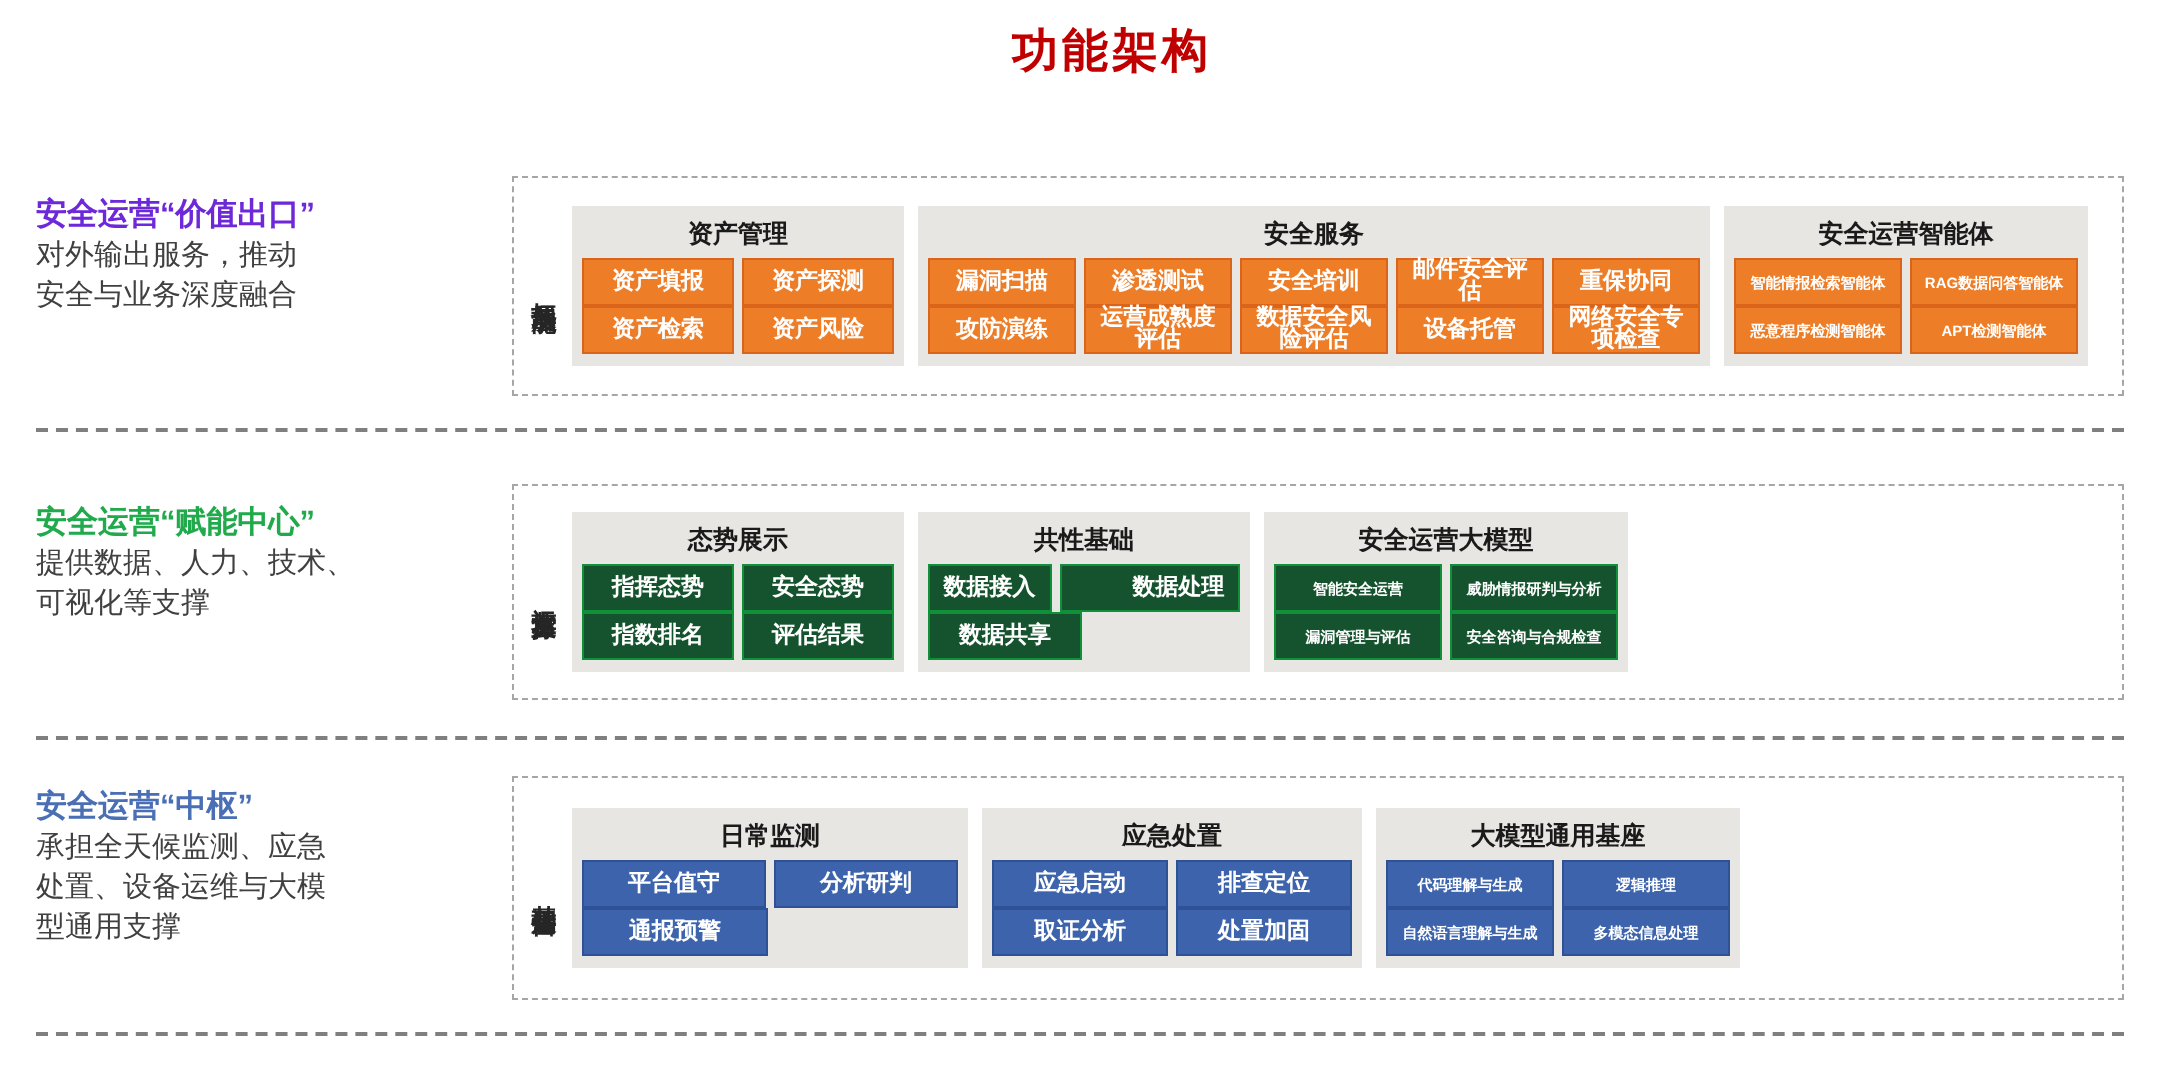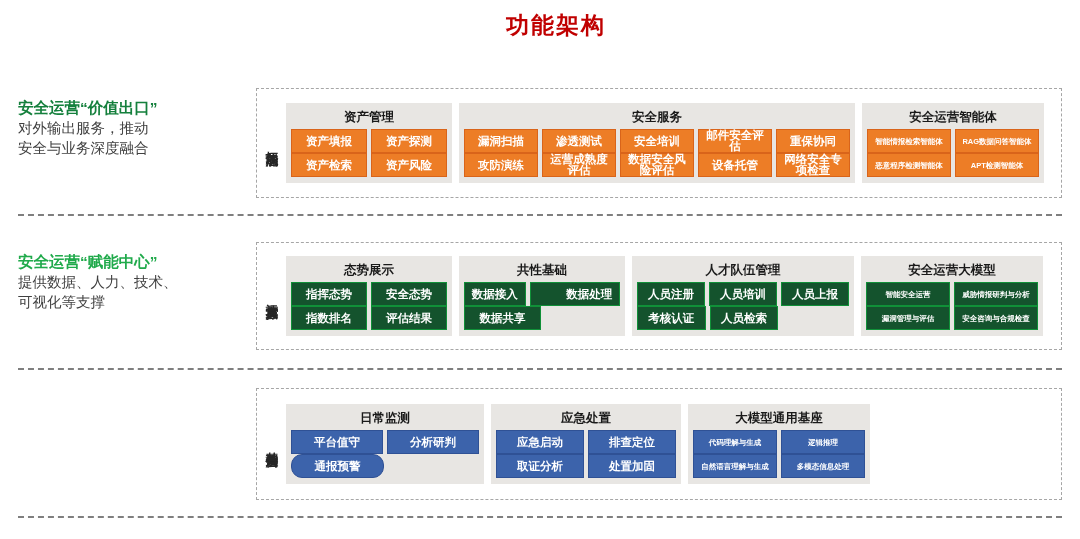--- a/index.html
+++ b/index.html
@@ -78,21 +78,21 @@
     padding: 2px 3px;
     height: 24px;
   }
   .cell.spacer { background: transparent !important; border: none !important; }
 
   
   .orange .cell { background: #ed7d26; border: 1px solid #d9641a; }
   .green  .cell { background: #14532d; border: 1px solid #109038; }
   .blue   .cell { background: #3c63ab; border: 1px solid #2f5195; }
 
-  .orange .side-title { color: #15803d; }
+  .orange .side-title { color: #6d28d9; }
   .green  .side-title { color: #20aa4b; }
   .blue   .side-title { color: #4a6fb5; }
 
   .sep {
     position: absolute; left: 18px; right: 18px;
     border-top: 2px dashed #7f7f7f;
     height: 0;
   }
 
   .t-md { font-size: 11.5px; }
@@ -194,66 +194,57 @@
                   <div class="cellrow">
                     <div class="cell t-md" style="flex: 1 1 0px;">数据接入</div>
                     <div class="cell t-md" style="flex: 1 1 0px; padding-left: 32px;">数据处理</div>
                   </div>
                   <div class="cellrow">
                     <div class="cell t-md" style="flex: 1 1 0px;">数据共享</div>
                     <div class="cell t-md spacer" style="flex: 1 1 0px;"></div>
                   </div>
                 </div>
               </div>
-              <div class="group" style="width: 222px; flex: 0 0 222px;">
-                <div class="group-title">人才队伍管理</div>
-                <div class="cells">
-                  <div class="cellrow">
-                    <div class="cell t-md" style="flex: 1 1 0px;">人员注册</div>
-                    <div class="cell t-md" style="flex: 1 1 0px;">人员培训</div>
-                    <div class="cell t-md" style="flex: 1 1 0px;">人员上报</div>
-                  </div>
-                  <div class="cellrow">
-                    <div class="cell t-md" style="flex: 1 1 0px;">考核认证</div>
-                    <div class="cell t-md" style="flex: 1 1 0px;">人员检索</div>
-                    <div class="cell t-md spacer" style="flex: 1 1 0px;"></div>
-                  </div>
-                </div>
-              </div>
               <div class="group" style="width: 182px; flex: 0 0 182px;">
                 <div class="group-title">安全运营大模型</div>
                 <div class="cells">
                   <div class="cellrow">
                     <div class="cell t-xs" style="flex: 1 1 0px;">智能安全运营</div>
                     <div class="cell t-xs" style="flex: 1 1 0px;">威胁情报研判与分析</div>
                   </div>
                   <div class="cellrow">
                     <div class="cell t-xs" style="flex: 1 1 0px;">漏洞管理与评估</div>
                     <div class="cell t-xs" style="flex: 1 1 0px;">安全咨询与合规检查</div>
                   </div>
                 </div>
               </div>
             </div>
           </div>
         </div>
       </div>
       <div class="layer blue" style="top: 388px; height: 112px;">
         <div class="layer-inner">
+          <div class="side-label" style="top: 6px;">
+            <div class="side-title">安全运营“中枢”</div>
+            <div class="side-desc">承担全天候监测、应急</div>
+            <div class="side-desc">处置、设备运维与大模</div>
+            <div class="side-desc">型通用支撑</div>
+          </div>
           <div class="dash-wrap">
             <div class="vlabel">基础运营层</div>
             <div class="groups">
               <div class="group" style="width: 198px; flex: 0 0 198px;">
                 <div class="group-title">日常监测</div>
                 <div class="cells">
                   <div class="cellrow">
                     <div class="cell t-md" style="flex: 1 1 0px;">平台值守</div>
                     <div class="cell t-md" style="flex: 1 1 0px;">分析研判</div>
                   </div>
                   <div class="cellrow">
-                    <div class="cell t-md" style="flex: 1 1 0px; border-radius: 11px;">通报预警</div>
+                    <div class="cell t-md" style="flex: 1 1 0px;">通报预警</div>
                     <div class="cell t-md spacer" style="flex: 1 1 0px;"></div>
                   </div>
                 </div>
               </div>
               <div class="group" style="width: 190px; flex: 0 0 190px;">
                 <div class="group-title">应急处置</div>
                 <div class="cells">
                   <div class="cellrow">
                     <div class="cell t-md" style="flex: 1 1 0px;">应急启动</div>
                     <div class="cell t-md" style="flex: 1 1 0px;">排查定位</div>

